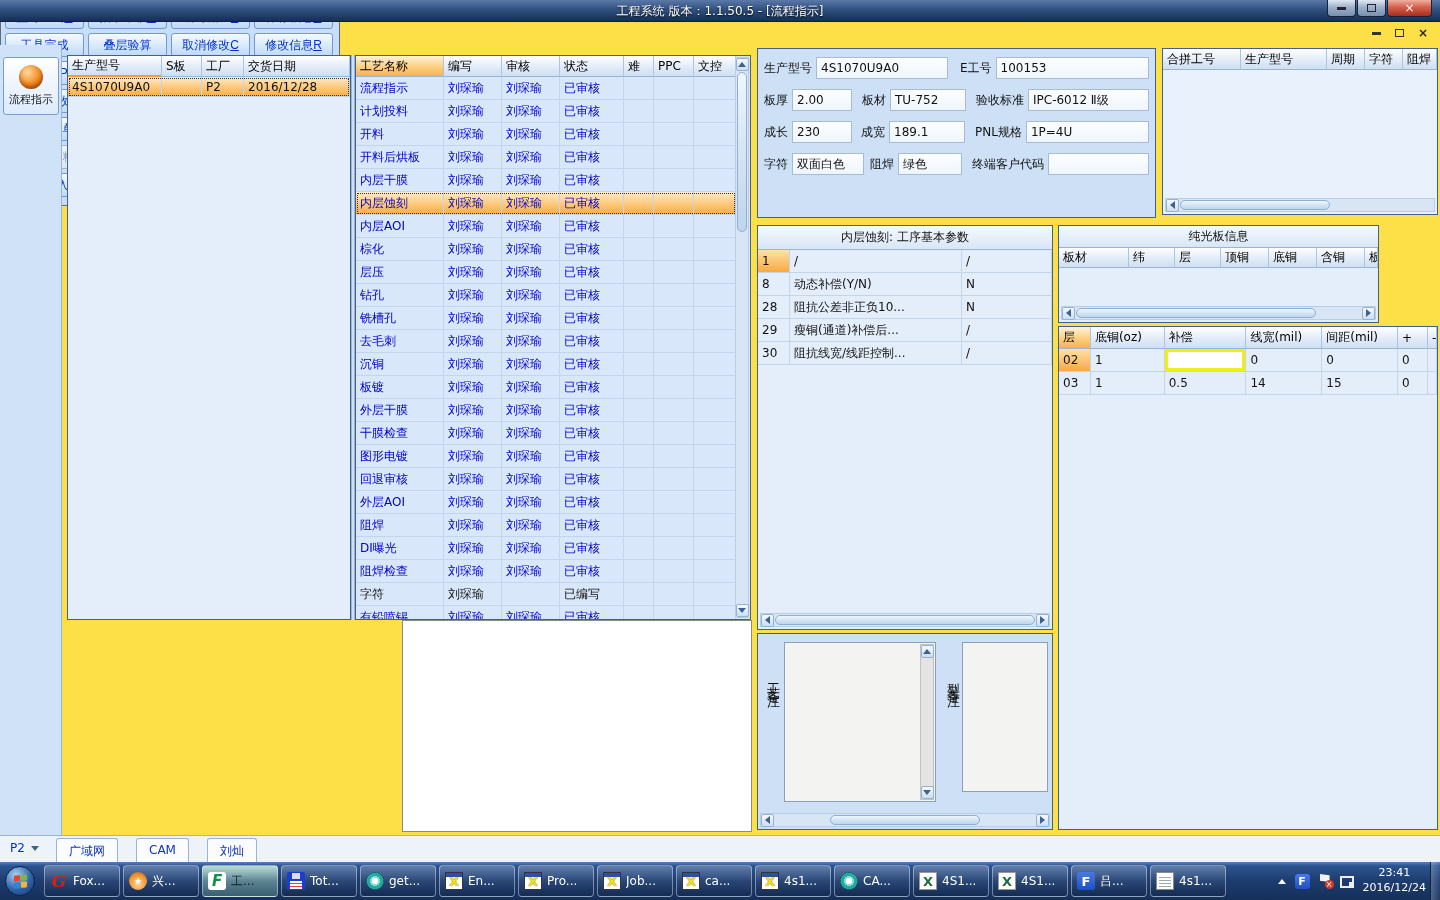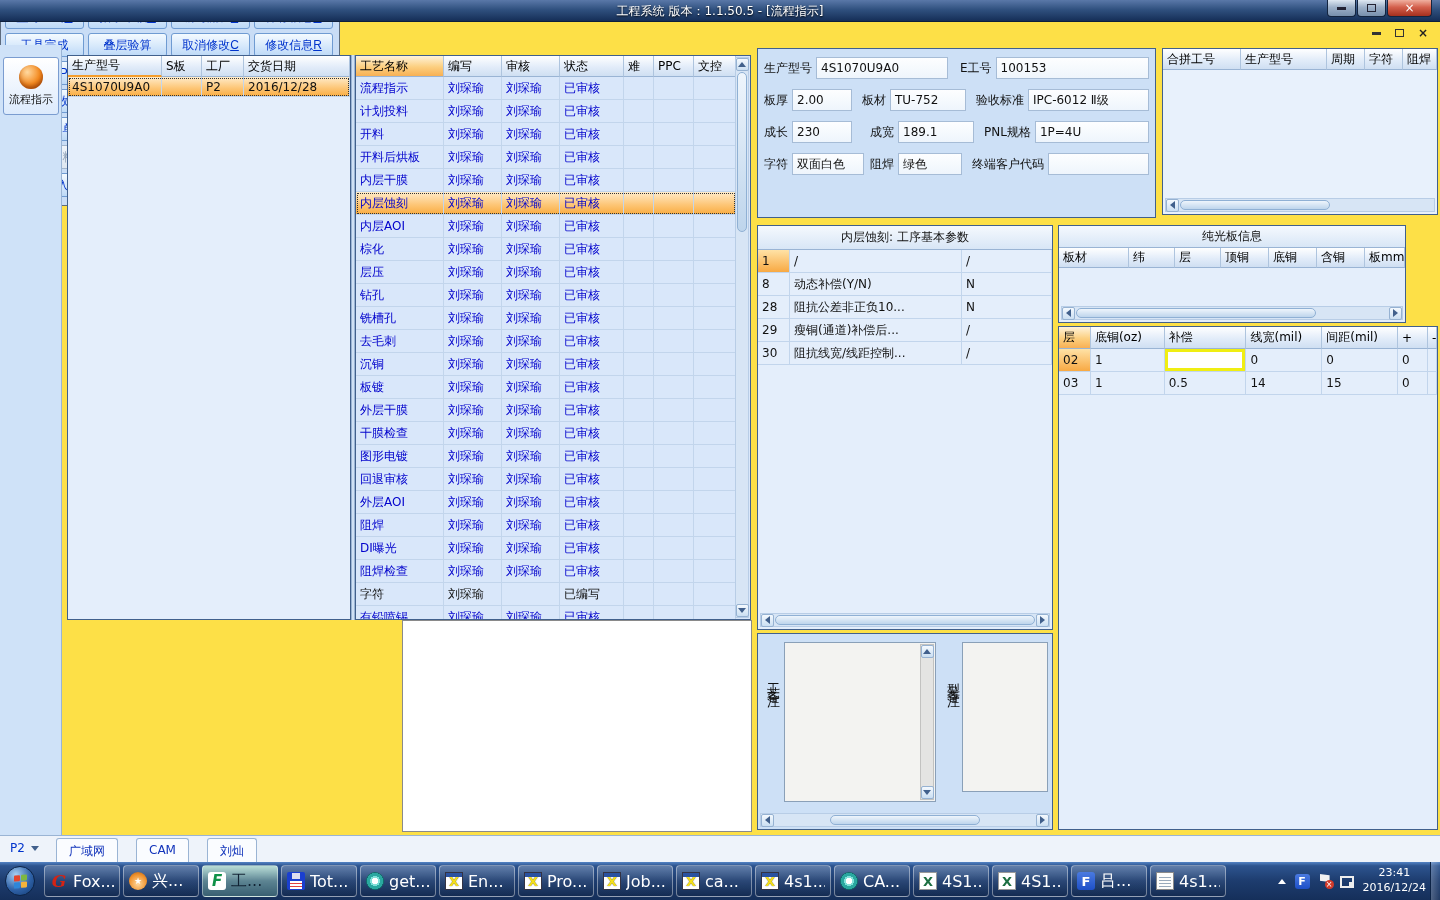--- a/index.html
+++ b/index.html
@@ -74,21 +74,21 @@
 #mergePanel .hscroll .sb-thumb{width:150px;height:10px;margin-right:auto}
 
 #ppPanel{left:757px;top:225px;width:296px;height:405px}
 #ppPanel .thead .c{height:22px}
 #ppPanel .c{height:23px}
 #ppPanel .thead .c:first-child{background:linear-gradient(#fff3da,#fccf7f 55%,#f8b054)}
 .q0{width:32px}.q1{width:172px}.q2{flex:1}
 .pp-row.cur .q0{background:linear-gradient(#ffe2a6,#f8a943)}
 #ppPanel .hscroll .sb-thumb{flex:1;height:10px}
 
-#barePanel{left:1058px;top:225px;width:348px;height:98px}
+#barePanel{left:1058px;top:225px;width:321px;height:98px}
 #barePanel .thead .c{height:20px}
 .b0{width:70px}.b1{width:46px}.b2{width:46px}.b3{width:48px}.b4{width:48px}.b5{width:48px}.b6{flex:1}
 #barePanel .hscroll .sb-thumb{width:240px;height:10px;margin-right:auto}
 
 #etchPanel{left:1058px;top:326px;width:380px;height:504px}
 #etchPanel .ptitle{height:22px}
 #etchPanel .thead .c{height:22px}
 #etchPanel .c{height:23px}
 #etchPanel .thead .c:first-child{background:linear-gradient(#fff3da,#fccf7f 55%,#f8b054)}
 .e0{width:32px}.e1{width:74px}.e2{width:82px}.e3{width:76px}.e4{width:76px}.e5{width:30px}.e6{flex:1}
@@ -115,21 +115,21 @@
 .stab{padding:4px 12px;background:#fafcff;border:1px solid #9ab4d4;border-bottom:none;border-radius:3px 3px 0 0;color:#1133bb}
 
 .taskbar{position:absolute;left:0;top:862px;width:1440px;height:38px;background:linear-gradient(#5383c4 0%,#2d548f 10%,#1d3c6e 50%,#152f5a 100%);display:flex;align-items:center}
 .orb{position:absolute;left:5px;top:4px;width:30px;height:30px;border-radius:50%;background:radial-gradient(circle at 35% 28%,#a8d0f2,#2f62a8 55%,#133a70);border:1px solid #0c2346;display:flex;align-items:center;justify-content:center}
 .flag{display:grid;grid-template-columns:6px 6px;grid-auto-rows:6px;gap:1px;transform:skewY(-6deg)}
 .flag i{border-radius:1px}
 .flag i:nth-child(1){background:#e4452c}.flag i:nth-child(2){background:#7eb842}.flag i:nth-child(3){background:#2f86d8}.flag i:nth-child(4){background:#f6b33a}
 .tb-items{position:absolute;left:44px;top:3px;display:flex;gap:3px}
 .tb-btn{width:76px;height:32px;border:1px solid rgba(255,255,255,.4);border-radius:4px;background:linear-gradient(rgba(255,255,255,.25),rgba(255,255,255,.06) 50%,rgba(0,0,0,.12));display:flex;align-items:center;gap:5px;padding:0 5px;color:#fff;overflow:hidden}
 .tb-btn.sel{background:linear-gradient(rgba(220,255,230,.8),rgba(170,220,190,.45) 50%,rgba(120,180,150,.35));color:#123}
-.tb-lab{font-size:16px;white-space:nowrap;overflow:hidden}
+.tb-lab{font-size:12px;white-space:nowrap;overflow:hidden}
 .tb-ico{flex:none;width:18px;height:18px;position:relative;display:flex;align-items:center;justify-content:center}
 [data-name="foxmail-icon"]{font-family:"DejaVu Serif",serif;font-weight:bold;font-style:italic;color:#d42313;font-size:17px}
 [data-name="shell-icon"]{border-radius:50%;background:radial-gradient(circle at 50% 65%,#ffd9a0,#f0922c 60%,#b05a10);color:#fff;font-size:9px}
 [data-name="green-f-icon"]{background:#fff;border-radius:3px;color:#0f9148;font-weight:bold;font-style:italic;font-size:15px}
 [data-name="floppy-icon"]{background:#1a3fd0;border-radius:2px}
 [data-name="floppy-icon"]::before{content:"";position:absolute;left:5px;top:1px;width:8px;height:6px;background:#dde}
 [data-name="floppy-icon"]::after{content:"";position:absolute;left:3px;bottom:1px;width:12px;height:8px;background:repeating-linear-gradient(#fff 0 2px,#e04040 2px 3px)}
 [data-name="cd-icon"]{border-radius:50%;background:radial-gradient(circle,#ffffff 0 3px,#7fe0d8 3px 5px,#2aa8a0 5px 8px,#0f6f68 8px)}
 [data-name="window-x-icon"]{background:#fff;border:1px solid #334;color:#f5e01a;font-weight:bold;font-size:13px;text-shadow:0 0 1px #333}
 [data-name="window-x-icon"]::before{content:"";position:absolute;left:0;top:0;right:0;height:4px;background:#2a52a0}
@@ -475,21 +475,21 @@
       <span class="flabel">板厚</span>
       <span class="fval" style="width:60px" data-name="board-thickness-field">2.00</span>
       <span class="flabel" style="margin-left:10px">板材</span>
       <span class="fval" style="width:76px" data-name="board-material-field">TU-752</span>
       <span class="flabel" style="margin-left:10px">验收标准</span>
       <span class="fval" style="flex:1" data-name="acceptance-standard-field">IPC-6012 Ⅱ级</span>
     </div>
     <div class="frow" style="top:72px">
       <span class="flabel">成长</span>
       <span class="fval" style="width:60px" data-name="finished-length-field">230</span>
-      <span class="flabel" style="margin-left:18px">成宽</span>
+      <span class="flabel" style="margin-left:9px">成宽</span>
       <span class="fval" style="width:76px" data-name="finished-width-field">189.1</span>
       <span class="flabel" style="margin-left:10px">PNL规格</span>
       <span class="fval" style="flex:1" data-name="pnl-spec-field">1P=4U</span>
     </div>
     <div class="frow" style="top:104px">
       <span class="flabel">字符</span>
       <span class="fval" style="width:72px" data-name="legend-field">双面白色</span>
       <span class="flabel" style="margin-left:6px">阻焊</span>
       <span class="fval" style="width:64px" data-name="solder-mask-field">绿色</span>
       <span class="flabel" style="margin-left:10px">终端客户代码</span>

